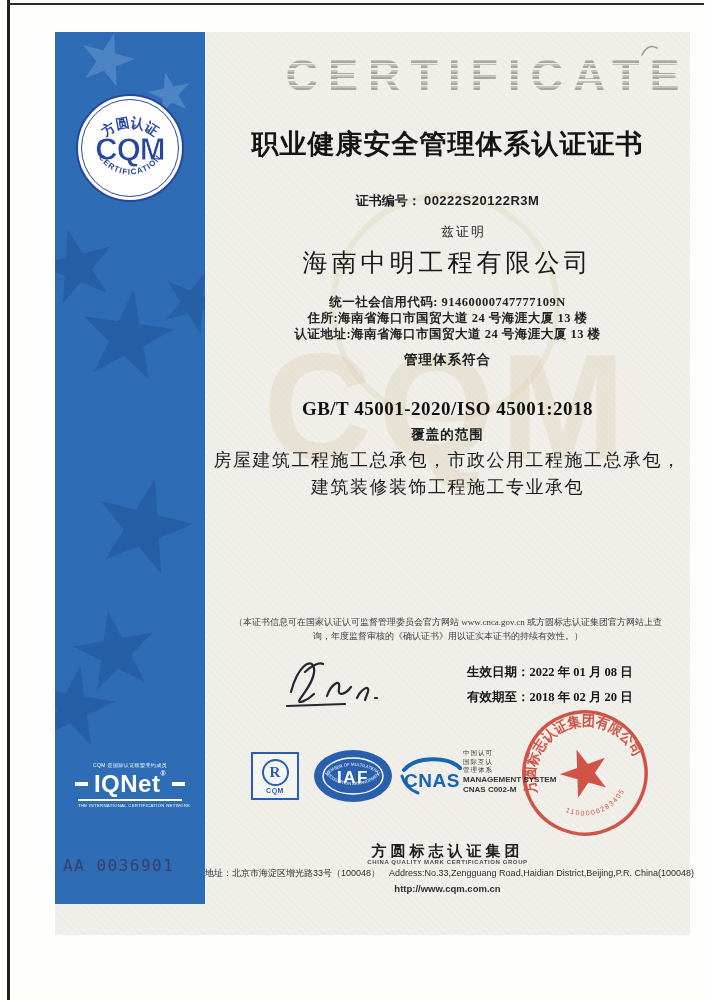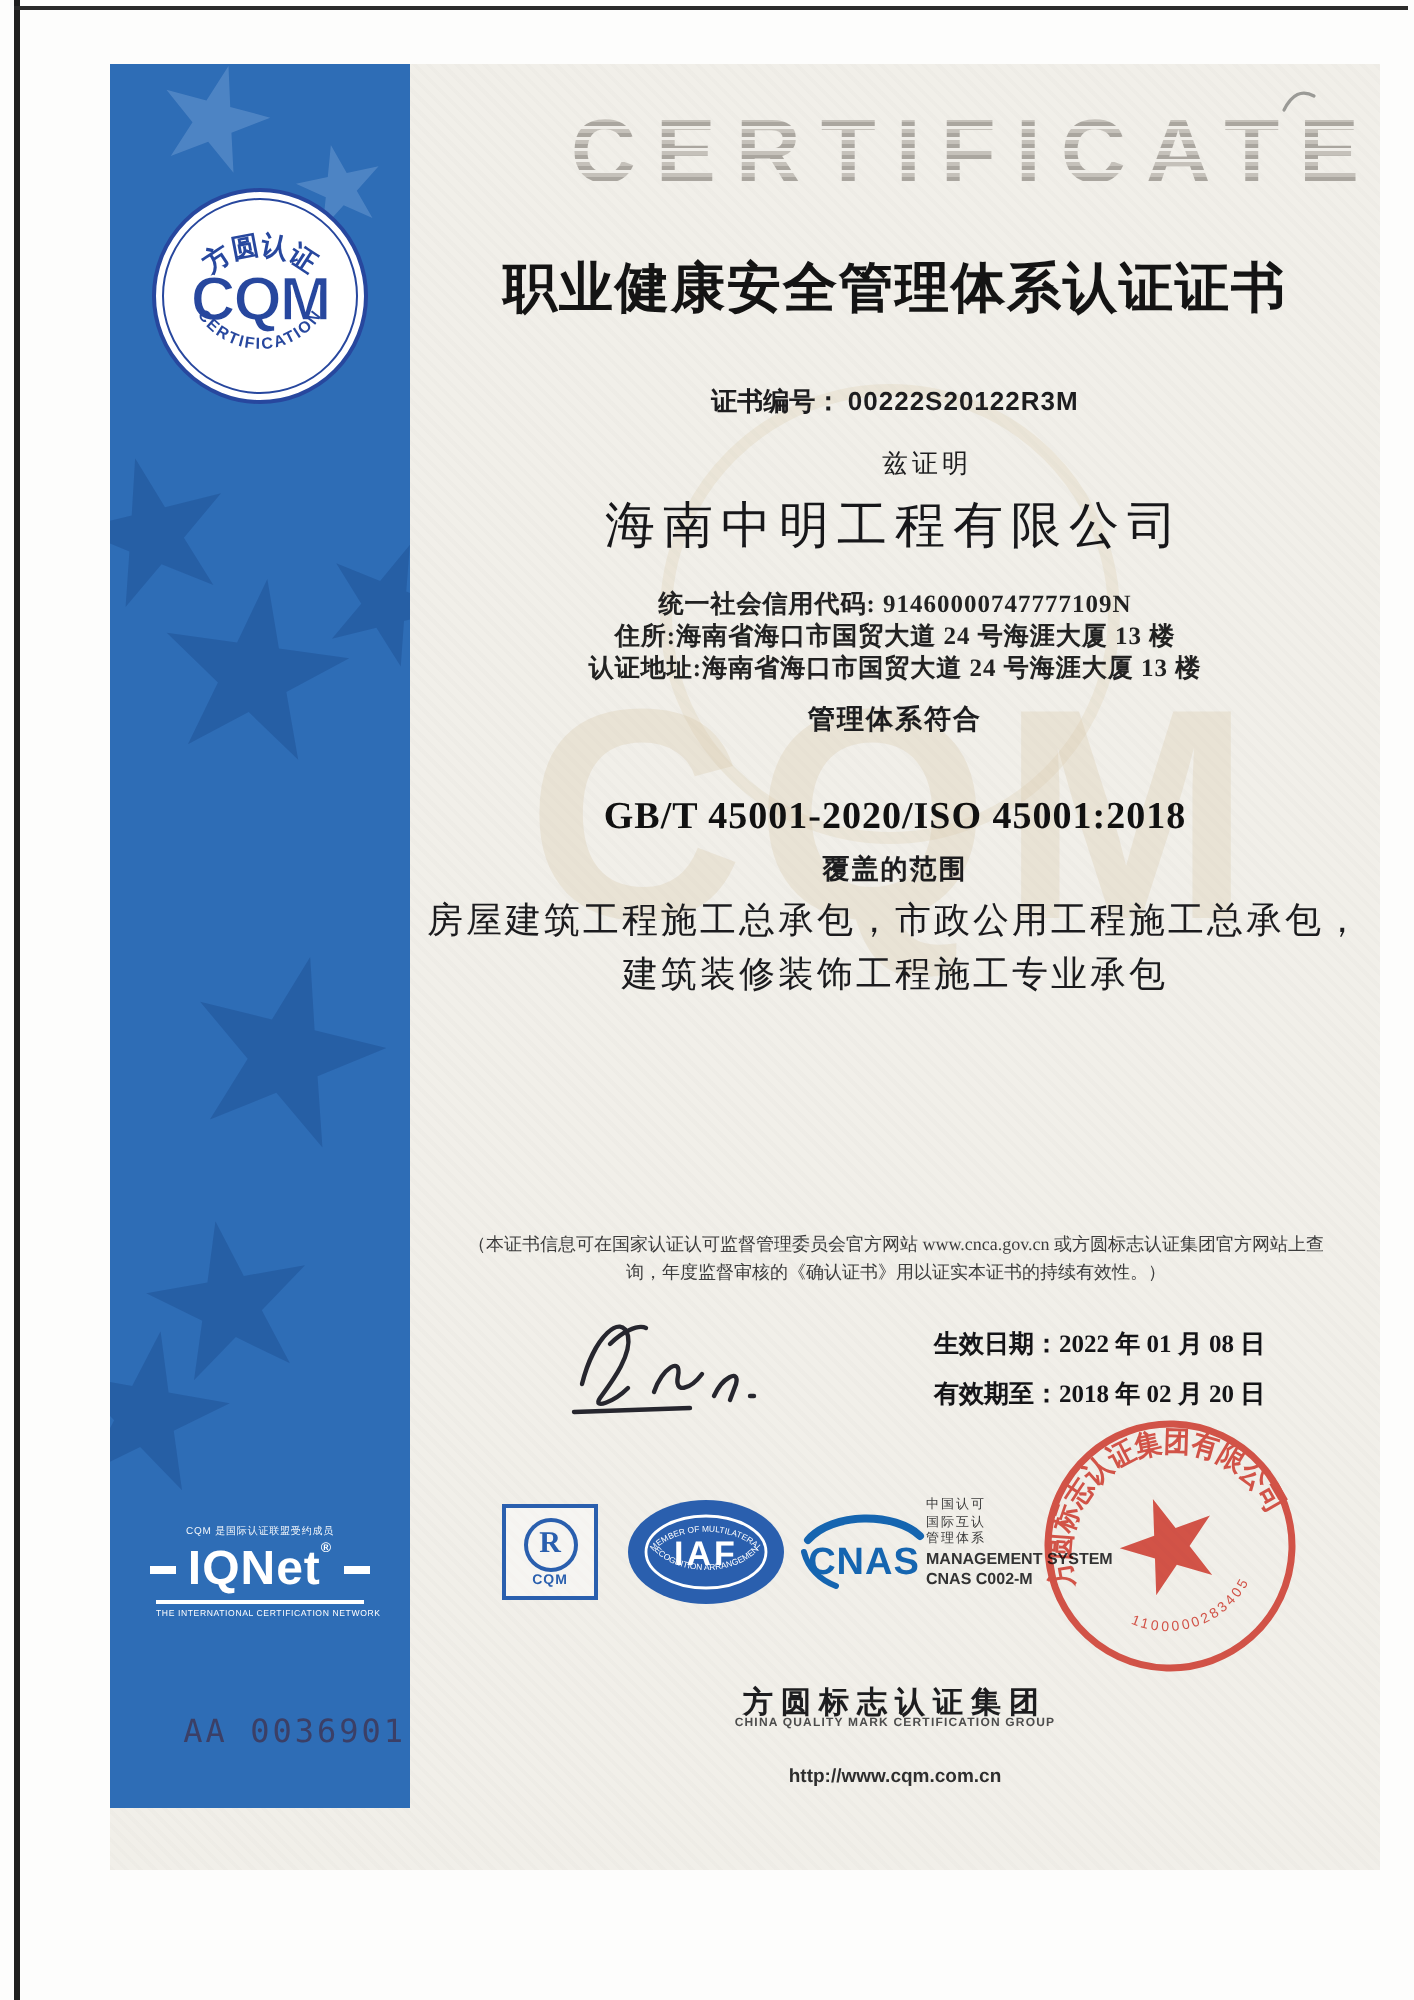--- a/index.html
+++ b/index.html
@@ -30,21 +30,21 @@
   .cqm-logo { position:absolute; left:19px; top:60px; }
 
   .iqnet { position:absolute; left:11px; top:730px; width:128px; text-align:center; color:#fff; }
   .iqnet-member { font-size:5px; letter-spacing:0.4px; opacity:0.95; white-space:nowrap; }
   .iqnet-main { display:flex; align-items:center; justify-content:center; gap:6px; margin-top:2px; }
   .iqnet-dash { display:inline-block; width:13px; height:3.5px; background:#fff; }
   .iqnet-name { font-size:24px; font-weight:800; letter-spacing:0.5px; font-family:"Liberation Sans",sans-serif; }
   .iqnet-reg { font-size:7px; vertical-align:top; }
   .iqnet-tagline { width:104px; margin:1px auto 0; border-top:2px solid #fff; padding-top:1.5px; font-size:4.3px; letter-spacing:0.3px; white-space:nowrap; }
 
-  .serial { position:absolute; left:8px; top:824px; width:140px; text-align:right;
+  .serial { position:absolute; left:8px; top:824px; width:140px; text-align:left;
     font-family:"DejaVu Sans Mono","Liberation Mono",monospace; font-size:16px;
     letter-spacing:1.5px; color:#3b3f66; }
 
   
   .content { position:absolute; left:150px; top:0; width:485px; height:903px; }
   .c { position:absolute; left:0; width:485px; text-align:center; }
 
   .wm-ring { position:absolute; left:125px; top:160px; width:230px; height:230px; border:6px solid rgba(219,203,172,0.28); border-radius:50%; }
   .wm-text { position:absolute; left:0; top:300px; width:485px; text-align:center;
     font-size:150px; font-weight:800; letter-spacing:6px; color:rgba(216,200,168,0.30);
@@ -238,20 +238,21 @@
           <textPath href="#sealTop" startOffset="50%" text-anchor="middle" lengthAdjust="spacingAndGlyphs" textLength="158">方圆标志认证集团有限公司</textPath>
         </text>
         <polygon points="67,42 72.7,59.5 91,59.5 76.2,70.3 81.9,87.8 67,77 52.1,87.8 57.8,70.3 43,59.5 61.3,59.5" fill="#dd4a3f"></polygon>
         <text font-size="7" fill="#dd4a3f" letter-spacing="1.5" font-family="Liberation Sans,sans-serif">
           <textPath href="#sealBot" startOffset="50%" text-anchor="middle">1100000283405</textPath>
         </text>
       </svg>
 
       <div class="c footer-org">方圆标志认证集团</div>
       <div class="c footer-org-en">CHINA QUALITY MARK CERTIFICATION GROUP</div>
+      <div class="c footer-addr">地址：北京市海淀区增光路33号（100048）　Address:No.33,Zengguang Road,Haidian District,Beijing,P.R. China(100048)</div>
       <div class="c footer-web">http://www.cqm.com.cn</div>
     </div>
   </div>
 
   <svg class="pen-mark" width="22" height="18" viewBox="0 0 22 18">
     <path d="M 2,13 Q 8,1 17,6" fill="none" stroke="#9a9a96" stroke-width="1.6" stroke-linecap="round"></path>
   </svg>
 </div>
 
 </body></html>

